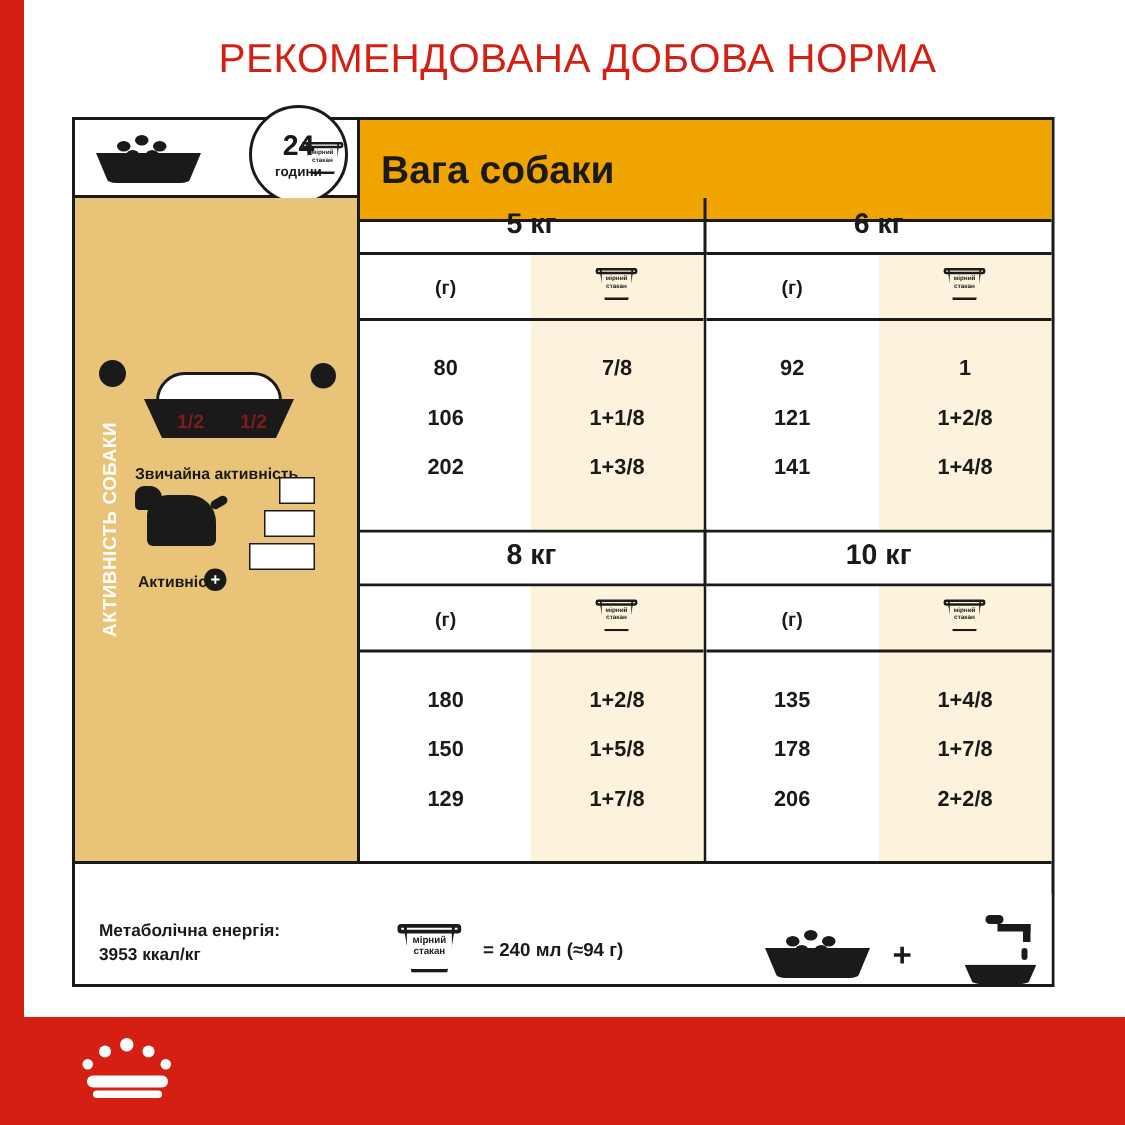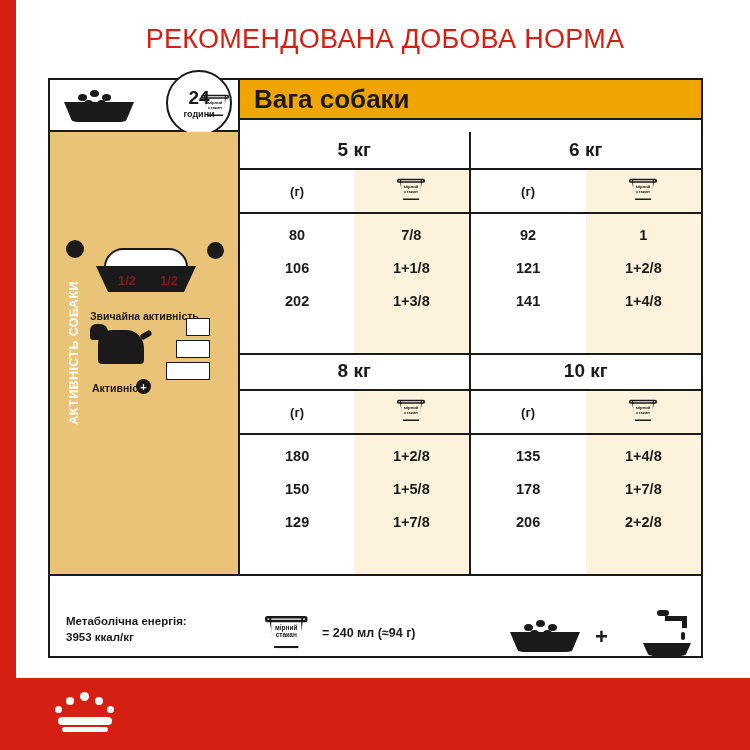--- a/index.html
+++ b/index.html
@@ -32,21 +32,21 @@
     box-sizing:border-box;
     background:#ffffff;
   }
   
   .tl-cell{
     position:absolute;left:0;top:0;width:190px;height:52px;
     border-right:2px solid #1a1a1a;border-bottom:2px solid #1a1a1a;
     box-sizing:border-box;background:#fff;
   }
   .hdr-weight{
-    position:absolute;left:190px;top:0;right:0;height:40px;
+    position:absolute;left:190px;top:0;right:0;height:68px;
     background:#f0a400;border-bottom:2px solid #1a1a1a;
     box-sizing:border-box;
     display:flex;align-items:center;
     padding-left:14px;
     font-size:26px;font-weight:bold;color:#1a1a1a;
   }
   
   .activity-col{
     position:absolute;left:0;top:52px;width:190px;bottom:80px;
     background:#e9c478;border-right:2px solid #1a1a1a;border-bottom:2px solid #1a1a1a;
@@ -93,21 +93,21 @@
   }
   .colhdr{
     height:44px;display:flex;align-items:center;justify-content:center;
     border-bottom:2px solid #1a1a1a;box-sizing:border-box;
     font-size:13px;font-weight:bold;color:#1a1a1a;
   }
   .cellrow{
     height:33px;display:flex;align-items:center;justify-content:center;
     font-size:14.5px;font-weight:bold;color:#1a1a1a;
   }
-  .rows{padding-top:4px;}
+  .rows{padding-top:15px;}
   
   .footer{
     position:absolute;left:0;bottom:0;right:0;height:60px;background:#fff;
     box-sizing:border-box;
   }
   .foot-energy{
     position:absolute;left:16px;top:18px;
     font-size:11.5px;font-weight:bold;color:#1a1a1a;line-height:1.35;
   }
   .foot-eq{

